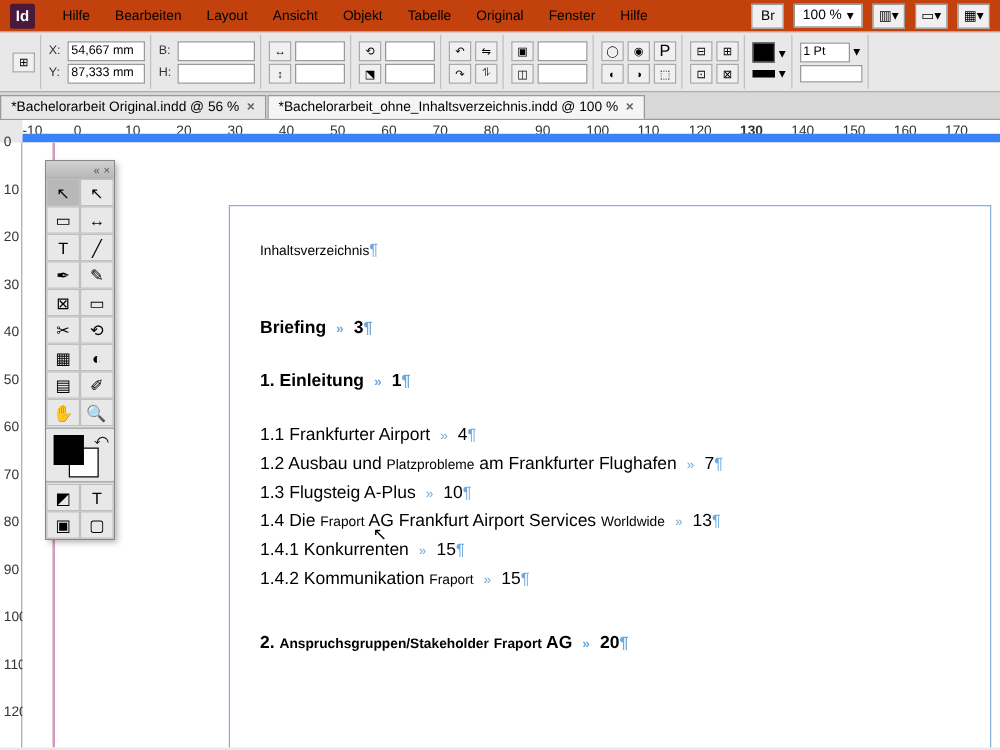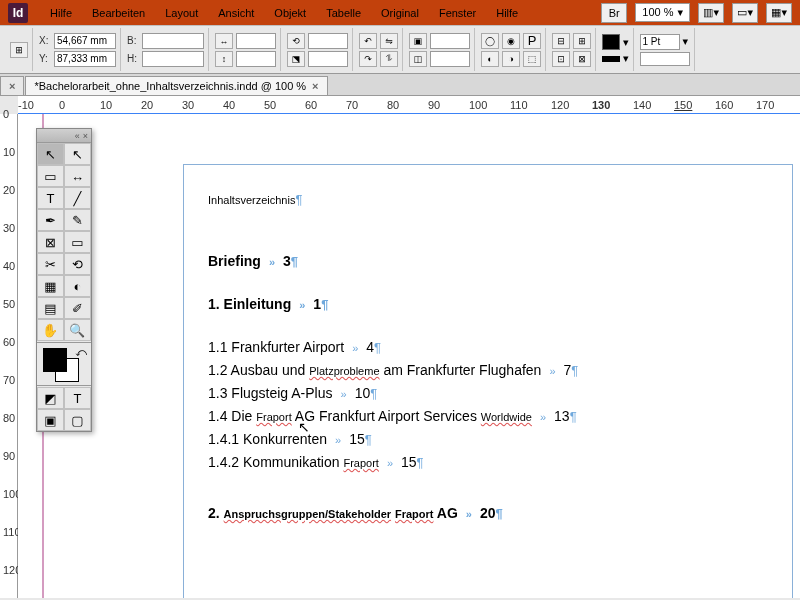--- a/index.html
+++ b/index.html
@@ -14,36 +14,36 @@
 .ctrl-grp{display:flex;flex-direction:column;gap:2px;padding:0 4px;border-right:1px solid #c0c0c0;height:100%;justify-content:center}
 .ctrl-row{display:flex;align-items:center;gap:3px}
 .ctrl-lbl{font-size:10px;color:#333;min-width:12px}
 .ctrl-inp{width:62px;height:16px;border:1px solid #999;background:#fff;font-size:10px;padding:0 2px}
 .ctrl-inp.sm{width:40px}
 .ctrl-ico{width:18px;height:16px;border:1px solid #aaa;background:#f0f0f0;display:flex;align-items:center;justify-content:center;font-size:9px}
 .tabs{background:#d8d8d8;height:22px;display:flex;align-items:flex-end;border-bottom:1px solid #999}
 .tab{background:#e8e8e8;border:1px solid #999;border-bottom:none;padding:3px 8px;margin-right:1px;display:flex;align-items:center;gap:6px;font-size:10px;cursor:pointer}
 .tab.active{background:#f5f5f5}
 .tab-close{font-size:11px;font-weight:bold;color:#666}
-.hruler{height:18px;background:#fff;border-bottom:1px solid #3b82f6;position:relative;margin-left:18px;overflow:hidden;font-size:8px}
+.hruler{height:18px;background:#fff;border-bottom:7px solid #3b82f6;position:relative;margin-left:18px;overflow:hidden;font-size:8px}
 .hruler span{position:absolute;top:3px;color:#333}
 .workspace{display:flex;height:484px;position:relative}
 .vruler{width:18px;background:#fff;border-right:1px solid #999;position:relative;font-size:8px}
 .vruler span{position:absolute;left:3px;color:#333}
 .canvas{flex:1;background:#fff;position:relative;overflow:hidden}
 .page-frame{position:absolute;left:165px;top:50px;width:610px;height:440px;border:1px solid #8ab0d8}
 .margin-guide{position:absolute;left:24px;top:0;width:2px;height:100%;background:#d49bc0}
 .doc-content{position:absolute;left:190px;top:65px;width:560px;font-family:Arial,sans-serif;color:#000}
 .h1{font-size:28px;font-weight:normal;margin-bottom:40px}
 .toc-line{font-size:14px;line-height:1.5;margin-bottom:2px}
 .toc-line.bold{font-weight:bold;margin-top:22px;margin-bottom:22px}
 .toc-line.h2{font-weight:bold;margin-top:30px}
 .para{color:#6fa8dc;font-size:13px}
 .tab-arrow{color:#6fa8dc;font-size:11px;padding:0 8px}
-.underline{text-decoration:underline;text-decoration-color:#d55;text-decoration-style:wavy}
+.underline{text-decoration-color:#d55;text-decoration-style:wavy}
 .toolbox{position:absolute;left:36px;top:128px;width:56px;background:#e8e8e8;border:1px solid #888;box-shadow:2px 2px 5px rgba(0,0,0,.3);z-index:10}
 .toolbox-head{height:14px;background:linear-gradient(#d0d0d0,#b8b8b8);display:flex;justify-content:flex-end;align-items:center;padding:0 3px;gap:3px;border-bottom:1px solid #999}
 .toolbox-head span{font-size:9px;color:#555;cursor:pointer}
 .tool-grid{display:grid;grid-template-columns:1fr 1fr}
 .tool{width:27px;height:22px;border:1px solid #c0c0c0;background:#e8e8e8;display:flex;align-items:center;justify-content:center;font-size:13px;cursor:pointer}
 .tool.sel{background:#b8b8b8}
 .tool-sep{grid-column:1/-1;height:1px;background:#999;margin:1px 0}
 .swatch-area{grid-column:1/-1;height:40px;position:relative;background:#e8e8e8}
 .swatch{position:absolute;width:24px;height:24px;border:1px solid #000}
 .swatch.fill{left:6px;top:4px;background:#000;z-index:2}
@@ -181,20 +181,21 @@
         <span>▾</span>
       </div>
     <div class="ctrl-row">
         <div style="width:50px;height:14px;border:1px solid #999;background:#fff"></div>
       </div>
   </div>
 </div>
 
 <div class="tabs">
   <div class="tab">
+      <span>*Bachelorarbeit Original.indd @ 56 %</span>
       <span class="tab-close">×</span>
     </div>
   <div class="tab active">
       <span>*Bachelorarbeit_ohne_Inhaltsverzeichnis.indd @ 100 %</span>
       <span class="tab-close">×</span>
     </div>
 </div>
 
 <div class="hruler" id="hruler">
     <span style="left: 0px;">-10</span>

